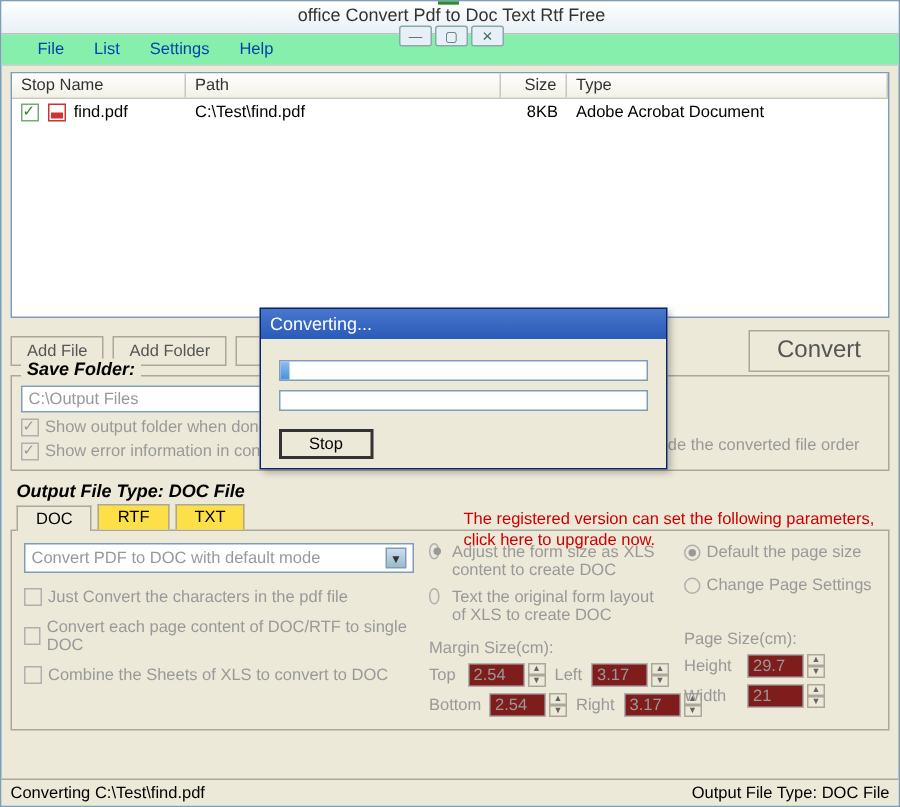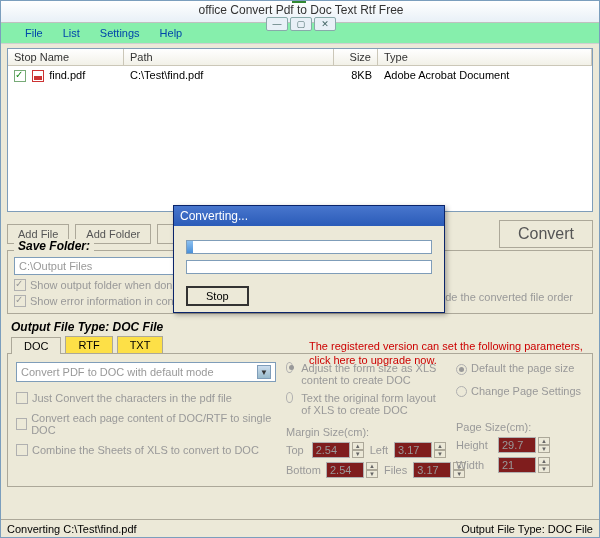--- a/index.html
+++ b/index.html
@@ -187,21 +187,21 @@
       </div>
       <div class="margin-row">
         <span style="width:34px;">Bottom</span>
         <span class="spin">
             <input value="2.54" style="">
             <span class="spin-btns">
               <span>▲</span>
               <span>▼</span>
             </span>
           </span>
-        <span style="width:26px;">Files</span>
+        <span style="width:26px;">Right</span>
         <span class="spin">
             <input value="3.17" style="">
             <span class="spin-btns">
               <span>▲</span>
               <span>▼</span>
             </span>
           </span>
       </div>
     </div>
     <div class="panel-right">

